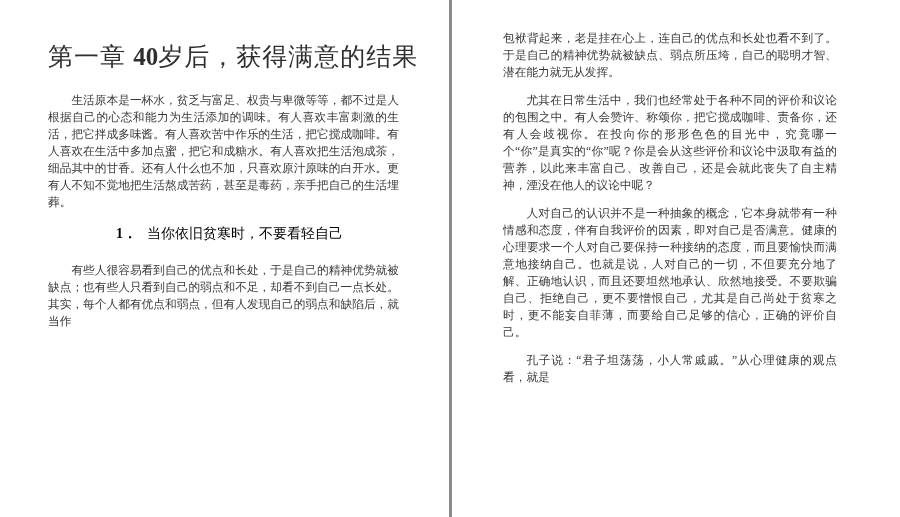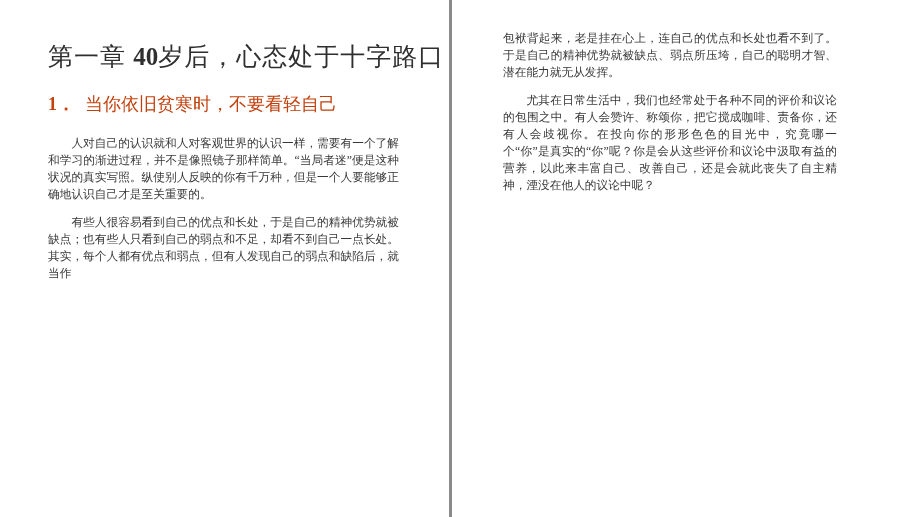--- a/index.html
+++ b/index.html
@@ -45,25 +45,26 @@
     color: #2f2f2f;
     margin: 0 0 19px 0;
     white-space: nowrap;
   }
   .chapter-title .title-number {
     font-weight: bold;
     letter-spacing: 0;
     font-family: Liberation Serif, serif;
   }
   .section-heading {
-    font-size: 18px;
+    font-size: 14px;
     font-weight: normal;
-    color: #c2410c;
+    color: #000000;
     margin: 14px 0 19px 0;
     white-space: nowrap;
+    text-align: center;
   }
   .section-heading .section-number {
     font-weight: bold;
     margin-right: 10px;
   }
   p.body-para {
     font-size: 11.7px;
     line-height: 17px;
     text-align: justify;
     text-indent: 2em;
@@ -72,29 +73,31 @@
   p.body-para.no-indent {
     text-indent: 0;
   }
 </style>
 </head>
 <body>
 
 <div class="spread">
 
   <div class="page page-left">
-    <h1 class="chapter-title"><span>第一章 </span><span class="title-number">40</span><span>岁后，心态处于十字路口</span></h1>
+    <h1 class="chapter-title"><span>第一章 </span><span class="title-number">40</span><span>岁后，获得满意的结果</span></h1>
 
+    <p class="body-para">生活原本是一杯水，贫乏与富足、权贵与卑微等等，都不过是人根据自己的心态和能力为生活添加的调味。有人喜欢丰富刺激的生活，把它拌成多味酱。有人喜欢苦中作乐的生活，把它搅成咖啡。有人喜欢在生活中多加点蜜，把它和成糖水。有人喜欢把生活泡成茶，细品其中的甘香。还有人什么也不加，只喜欢原汁原味的白开水。更有人不知不觉地把生活熬成苦药，甚至是毒药，亲手把自己的生活埋葬。</p>
 
     <h2 class="section-heading"><span class="section-number">1．</span><span>当你依旧贫寒时，不要看轻自己</span></h2>
 
-    <p class="body-para">人对自己的认识就和人对客观世界的认识一样，需要有一个了解和学习的渐进过程，并不是像照镜子那样简单。“当局者迷”便是这种状况的真实写照。纵使别人反映的你有千万种，但是一个人要能够正确地认识自己才是至关重要的。</p>
     <p class="body-para">有些人很容易看到自己的优点和长处，于是自己的精神优势就被缺点；也有些人只看到自己的弱点和不足，却看不到自己一点长处。其实，每个人都有优点和弱点，但有人发现自己的弱点和缺陷后，就当作</p>
   </div>
 
   <div class="page-divider"></div>
 
   <div class="page page-right">
     <p class="body-para no-indent">包袱背起来，老是挂在心上，连自己的优点和长处也看不到了。于是自己的精神优势就被缺点、弱点所压垮，自己的聪明才智、潜在能力就无从发挥。</p>
     <p class="body-para">尤其在日常生活中，我们也经常处于各种不同的评价和议论的包围之中。有人会赞许、称颂你，把它搅成咖啡、责备你，还有人会歧视你。在投向你的形形色色的目光中，究竟哪一个“你”是真实的“你”呢？你是会从这些评价和议论中汲取有益的营养，以此来丰富自己、改善自己，还是会就此丧失了自主精神，湮没在他人的议论中呢？</p>
+    <p class="body-para">人对自己的认识并不是一种抽象的概念，它本身就带有一种情感和态度，伴有自我评价的因素，即对自己是否满意。健康的心理要求一个人对自己要保持一种接纳的态度，而且要愉快而满意地接纳自己。也就是说，人对自己的一切，不但要充分地了解、正确地认识，而且还要坦然地承认、欣然地接受。不要欺骗自己、拒绝自己，更不要憎恨自己，尤其是自己尚处于贫寒之时，更不能妄自菲薄，而要给自己足够的信心，正确的评价自己。</p>
+    <p class="body-para">孔子说：“君子坦荡荡，小人常戚戚。”从心理健康的观点看，就是</p>
   </div>
 
 </div>
 
 </body></html>

